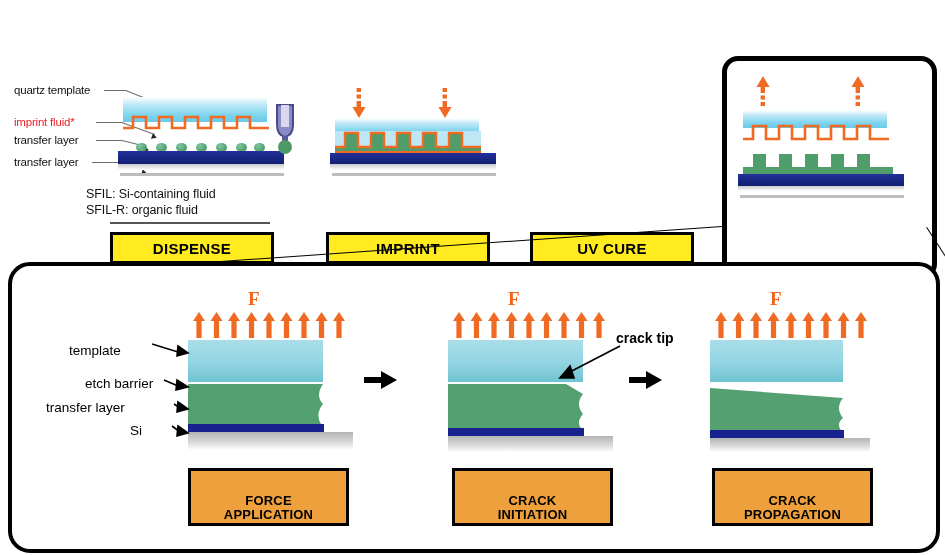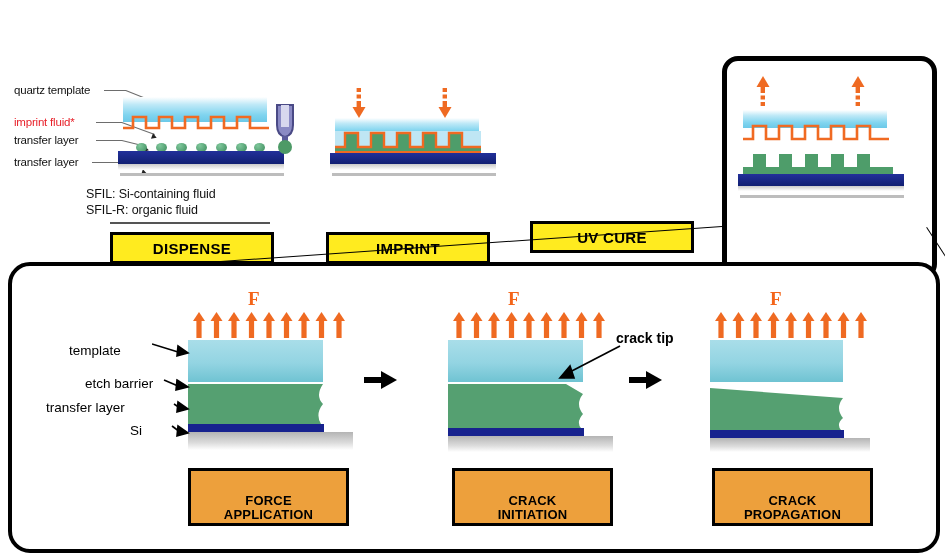--- a/index.html
+++ b/index.html
@@ -184,21 +184,21 @@
         <rect x="0" y="13" width="150" height="7"></rect>
       </g>
     </svg>
     <div class="blue2" style="left:0;top:98px;width:166px;height:12px;"></div>
     <div class="greyshade" style="left:0;top:110px;width:166px;height:5px;"></div>
     <div class="greyline" style="left:2px;top:119px;width:164px;height:3px;"></div>
   </div>
 
   <div class="ybox" style="left:110px;top:184px;width:158px;height:26px;">DISPENSE</div>
   <div class="ybox" style="left:326px;top:184px;width:158px;height:26px;">IMPRINT</div>
-  <div class="ybox" style="left:530px;top:173px;width:158px;height:26px;">UV CURE</div>
+  <div class="ybox" style="left:530px;top:184px;width:158px;height:26px;">UV CURE</div>
 
   <div class="sep-frame" style="left:722px;top:8px;width:205px;height:214px;"></div>
 </div>
 
 <div class="conn" style="left:722px;top:227px;width:690px;transform:rotate(180deg) rotate(-4.0deg);"></div>
 <div class="conn" style="left:927px;top:227px;width:38px;transform:rotate(57deg);"></div>
 
 <div class="bottom-frame" style="left:8px;top:262px;width:924px;height:283px;">
 
   <div class="abs" style="left:158px;top:22px;width:185px;height:165px;">

